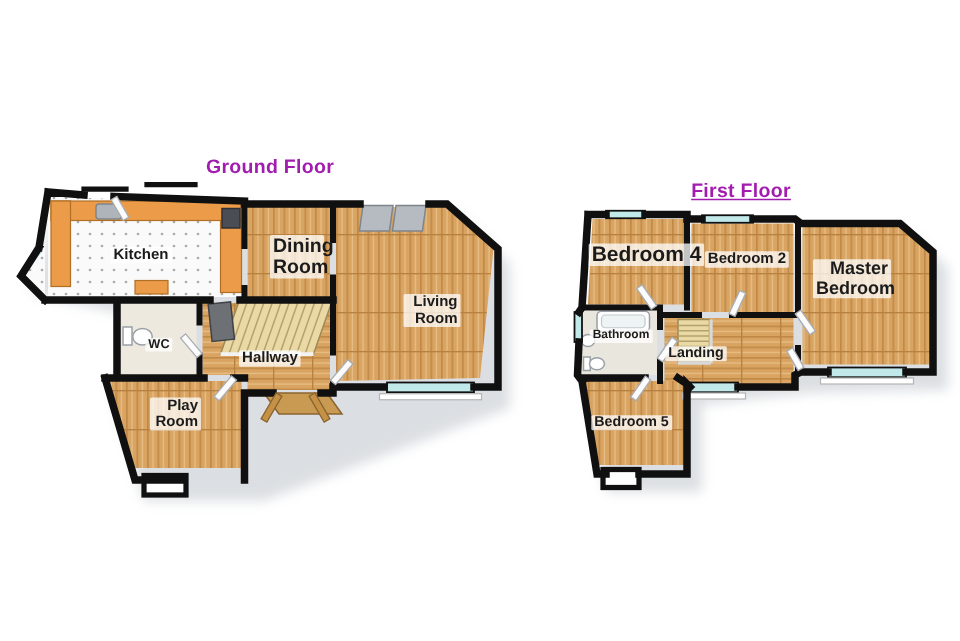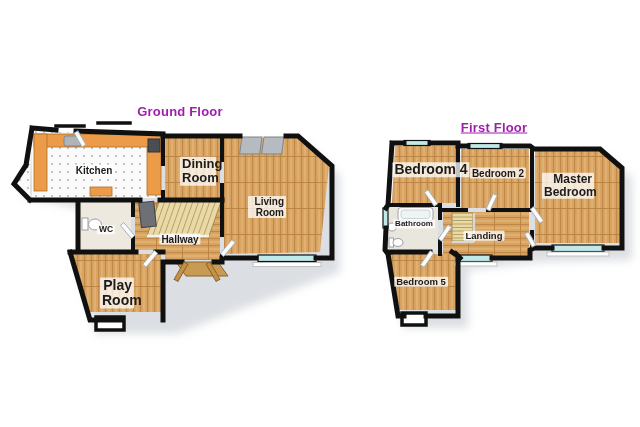--- a/index.html
+++ b/index.html
@@ -203,24 +203,24 @@
           <rect x="-2.2" y="-20" width="4.4" height="20"></rect>
         </g>
   </g>
 </svg>
 
 <div class="floor-title" style="left:180px;top:111px;">Ground Floor</div>
 <div class="floor-title" style="left:494px;top:127px;text-decoration:underline;">First Floor</div>
 
 <div class="lbl" style="left:94px;top:170px;font-size:10px;">Kitchen</div>
 <div class="lbl wrap" style="left:198px;top:171px;font-size:13px;width:32px;">Dining Room</div>
-<div class="lbl wrap" style="left:267px;top:207px;font-size:10px;width:34px;">Living Room</div>
+<div class="lbl wrap" style="left:288px;top:207px;font-size:10px;width:34px;">Living Room</div>
 <div class="lbl" style="left:106px;top:230px;font-size:8.5px;">WC</div>
 <div class="lbl" style="left:180px;top:239px;font-size:10px;">Hallway</div>
-<div class="lbl wrap" style="left:117px;top:293px;font-size:14px;width:30px;">Play Room</div>
+<div class="lbl wrap" style="left:117px;top:276px;font-size:10px;width:30px;">Play Room</div>
 
 <div class="lbl" style="left:431px;top:170px;font-size:14px;">Bedroom 4</div>
 <div class="lbl" style="left:498px;top:173px;font-size:10px;">Bedroom 2</div>
 <div class="lbl wrap" style="left:568px;top:186px;font-size:12px;width:48px;">Master Bedroom</div>
 <div class="lbl" style="left:414px;top:224px;font-size:8px;">Bathroom</div>
-<div class="lbl" style="left:484px;top:236px;font-size:9.5px;">Landing</div>
+<div class="lbl" style="left:464px;top:236px;font-size:9.5px;">Landing</div>
 <div class="lbl" style="left:421px;top:282px;font-size:9.5px;">Bedroom 5</div>
 </div>
 
 </body></html>

